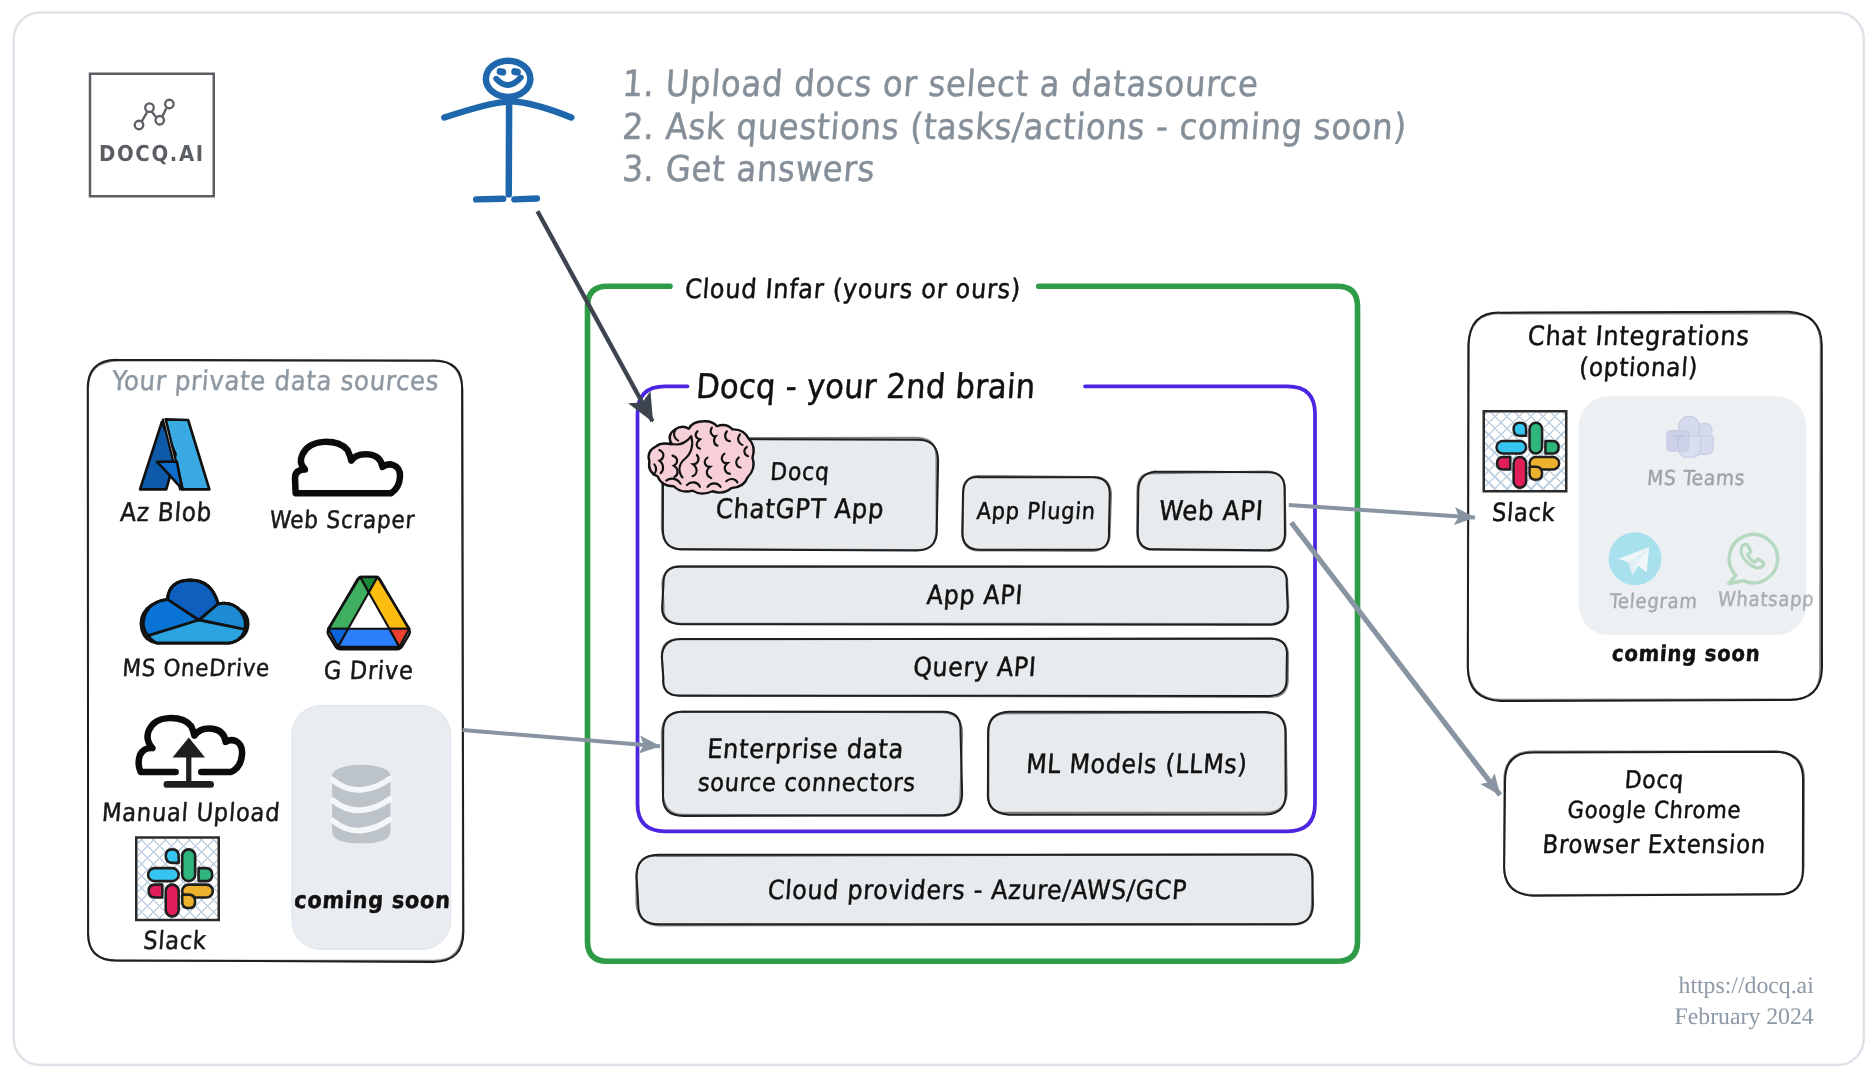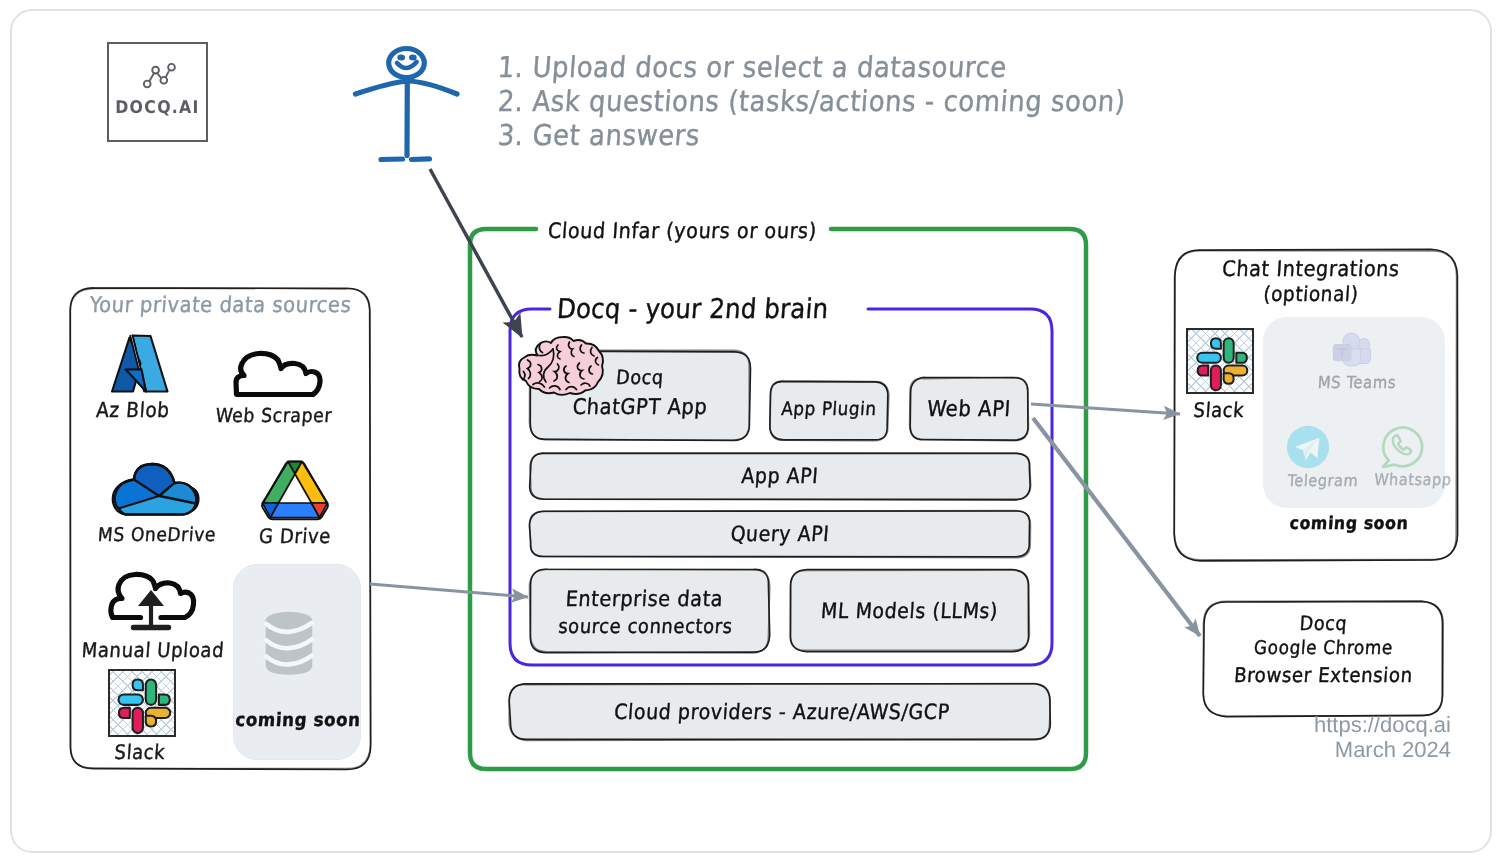--- a/index.html
+++ b/index.html
@@ -17,21 +17,21 @@
   .rough{position:absolute;left:0;top:0;pointer-events:none;overflow:visible;}
   svg{display:block;overflow:visible;}
 </style>
 </head>
 <body>
 
 <div id="stage">
 
   <div class="abs" style="left:10px;top:9px;width:1478px;height:840px;border:2px solid #dde3e8;border-radius:22px;"></div>
 
-  <div class="abs" style="left:71px;top:42px;width:97px;height:96px;border:2px solid #5b5f63;background:#fff;margin-left:36px;">
+  <div class="abs" style="left:71px;top:58px;width:97px;height:96px;border:2px solid #5b5f63;background:#fff;">
     <svg width="34" height="26" viewBox="0 0 34 26" style="position:absolute;left:31px;top:14px;">
       <g fill="none" stroke="#5b5f63" stroke-width="1.85" stroke-linecap="round">
         <path d="M9.2 23.5 L13.8 15.5"></path>
         <path d="M17.4 15.4 L21.6 20.6"></path>
         <path d="M25.8 19.2 L28.7 13.3"></path>
       </g>
       <g fill="#fff" stroke="#5b5f63" stroke-width="1.85">
         <circle cx="7.2" cy="26" r="3.4"></circle>
         <circle cx="15.6" cy="12.1" r="3.4"></circle>
         <circle cx="23.8" cy="22.2" r="3.4"></circle>
@@ -352,24 +352,24 @@
   <div class="abs" style="left:1204px;top:602px;width:239px;height:114px;background:#fff;">
     <div class="hw abs nw" style="left:0;top:10px;width:239px;text-align:center;font-size:19.5px;color:#111;">Docq</div>
     <div class="hw abs nw" style="left:0;top:36px;width:239px;text-align:center;font-size:18.8px;color:#111;">Google Chrome</div>
     <div class="hw abs nw" style="left:0;top:61px;width:239px;text-align:center;font-size:20.2px;color:#111;">Browser Extension</div>
   <svg class="rough" width="245" height="120" viewBox="-3 -3 245 120" style="left: -3px; top: -3px;">
         <path d="M 22.813970399701024 -0.03191592652905543 L 217.67082026077938 -0.5822537182281975 Q 238.71398151545506 0.837359047745056 238.43259563461532 21.747563416067308 L 238.3018023253427 92.48841937248987 Q 238.98245749514663 114.20538210920309 217.38785643637547 113.34992136966899 L 22.45259686175389 114.68953478410353 Q -0.6007691143549835 113.23037365084997 -0.7077340005933 91.84166614447798 L 0.05071735426351305 22.127322960378287 Q 0.488076210668346 -0.31892108890177734 22.813970399701024 -0.03191592652905543" fill="none" stroke="#1f1f1f" stroke-width="1.6" stroke-linecap="round" stroke-linejoin="round" opacity="1"></path>
         <path d="M 22.74630298691164 -0.7999368667136584 L 216.49253640789192 -0.7754383205787457 Q 239.02015942974023 -0.22397110430708672 239.21026780657016 21.11237742901425 L 238.90477755032703 91.10608775615975 Q 238.62701571021555 113.80656541618825 217.49042700593844 113.69830813435759 L 22.663668204082022 114.02277903599794 Q 0.41595740379577384 113.6830440047118 -0.6942625521655486 92.54699860282568 L -0.5317106006814682 21.830652028662456 Q -0.2562483784538919 -0.8611899375734804 22.74630298691164 -0.7999368667136584" fill="none" stroke="#1f1f1f" stroke-width="1.6" stroke-linecap="round" stroke-linejoin="round" opacity="0.55"></path>
       </svg>
     </div>
 
-  <div class="abs" style="left:1140px;top:712px;width:311px;text-align:right;
-              font-family:Liberation Sans, sans-serif;font-size:22px;line-height:25.4px;color:#8d99a6;">
+  <div class="abs" style="left:1140px;top:776px;width:311px;text-align:right;
+              font-family:Liberation Serif, serif;font-size:19px;line-height:25.4px;color:#8d99a6;">
     <div>https://docq.ai</div>
-    <div>March 2024</div>
+    <div>February 2024</div>
   </div>
 
   <svg class="abs" style="left:0;top:0;pointer-events:none;" width="1500" height="860" viewBox="0 0 1500 860">
     <defs>
       <marker id="ahDark" markerWidth="25" markerHeight="22" refX="23" refY="11" orient="auto" markerUnits="userSpaceOnUse">
         <path d="M1,0.8 L24,11 L1,21.2 L6,11 Z" fill="#3d4450"></path>
       </marker>
       <marker id="ahGrey" markerWidth="19" markerHeight="16" refX="17.5" refY="8" orient="auto" markerUnits="userSpaceOnUse">
         <path d="M1,0.8 L18,8 L1,15.2 L4.5,8 Z" fill="#8894a1"></path>
       </marker>

